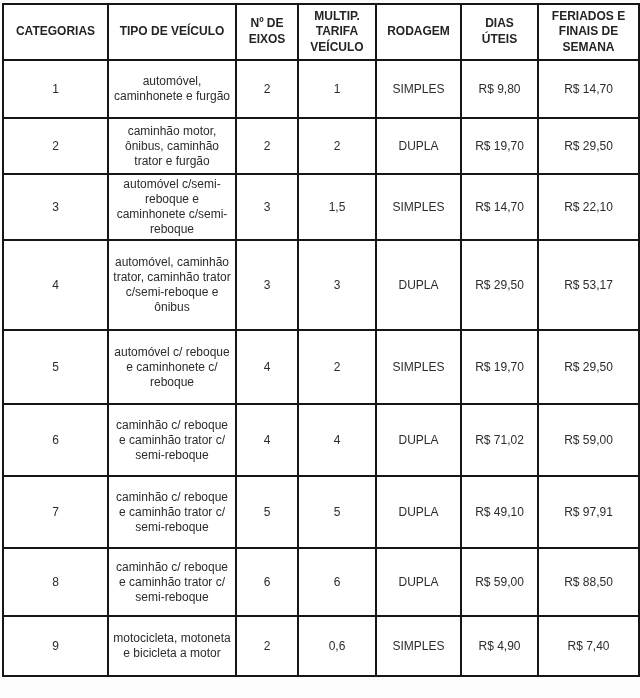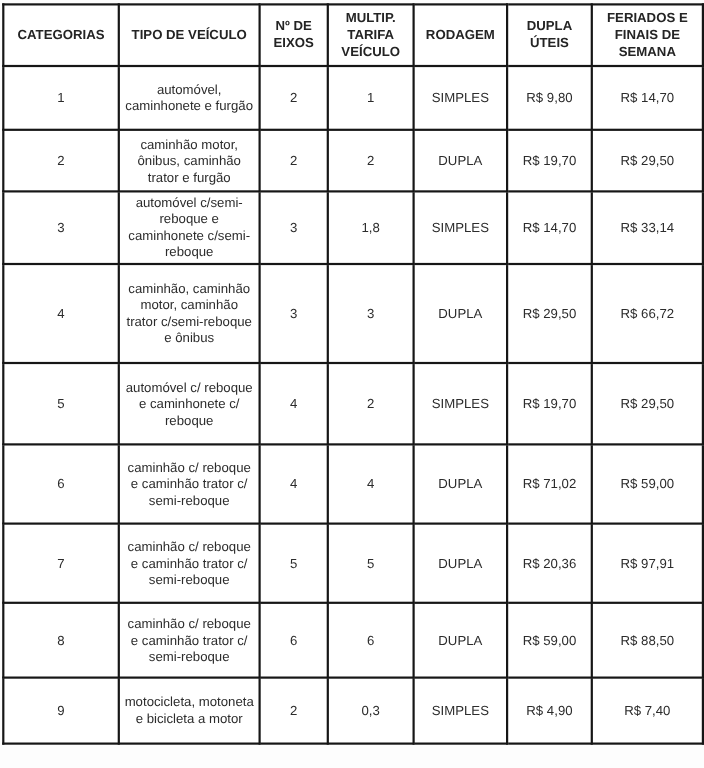--- a/index.html
+++ b/index.html
@@ -75,21 +75,21 @@
       <col class="c-dias">
       <col class="c-feriado">
     </colgroup>
     <thead>
       <tr class="hrow">
         <th>CATEGORIAS</th>
         <th>TIPO DE VEÍCULO</th>
         <th>Nº DE EIXOS</th>
         <th>MULTIP. TARIFA VEÍCULO</th>
         <th>RODAGEM</th>
-        <th>DUPLA ÚTEIS</th>
+        <th>DIAS ÚTEIS</th>
         <th>FERIADOS E FINAIS DE SEMANA</th>
       </tr>
     </thead>
     <tbody>
       <tr class="r0">
         <td>1</td>
         <td>automóvel, caminhonete e furgão</td>
         <td>2</td>
         <td>1</td>
         <td>SIMPLES</td>
@@ -102,33 +102,33 @@
         <td>2</td>
         <td>2</td>
         <td>DUPLA</td>
         <td>R$ 19,70</td>
         <td>R$ 29,50</td>
       </tr>
       <tr class="r2">
         <td>3</td>
         <td>automóvel c/semi-reboque e caminhonete c/semi-reboque</td>
         <td>3</td>
-        <td>1,8</td>
+        <td>1,5</td>
         <td>SIMPLES</td>
         <td>R$ 14,70</td>
-        <td>R$ 33,14</td>
+        <td>R$ 22,10</td>
       </tr>
       <tr class="r3">
         <td>4</td>
-        <td>caminhão, caminhão motor, caminhão trator c/semi-reboque e ônibus</td>
+        <td>automóvel, caminhão trator, caminhão trator c/semi-reboque e ônibus</td>
         <td>3</td>
         <td>3</td>
         <td>DUPLA</td>
         <td>R$ 29,50</td>
-        <td>R$ 66,72</td>
+        <td>R$ 53,17</td>
       </tr>
       <tr class="r4">
         <td>5</td>
         <td>automóvel c/ reboque e caminhonete c/ reboque</td>
         <td>4</td>
         <td>2</td>
         <td>SIMPLES</td>
         <td>R$ 19,70</td>
         <td>R$ 29,50</td>
       </tr>
@@ -140,36 +140,36 @@
         <td>DUPLA</td>
         <td>R$ 71,02</td>
         <td>R$ 59,00</td>
       </tr>
       <tr class="r6">
         <td>7</td>
         <td>caminhão c/ reboque e caminhão trator c/ semi-reboque</td>
         <td>5</td>
         <td>5</td>
         <td>DUPLA</td>
-        <td>R$ 20,36</td>
+        <td>R$ 49,10</td>
         <td>R$ 97,91</td>
       </tr>
       <tr class="r7">
         <td>8</td>
         <td>caminhão c/ reboque e caminhão trator c/ semi-reboque</td>
         <td>6</td>
         <td>6</td>
         <td>DUPLA</td>
         <td>R$ 59,00</td>
         <td>R$ 88,50</td>
       </tr>
       <tr class="r8">
         <td>9</td>
         <td>motocicleta, motoneta e bicicleta a motor</td>
         <td>2</td>
-        <td>0,3</td>
+        <td>0,6</td>
         <td>SIMPLES</td>
         <td>R$ 4,90</td>
         <td>R$ 7,40</td>
       </tr>
     </tbody>
   </table>
 </div>
 
 </body></html>

